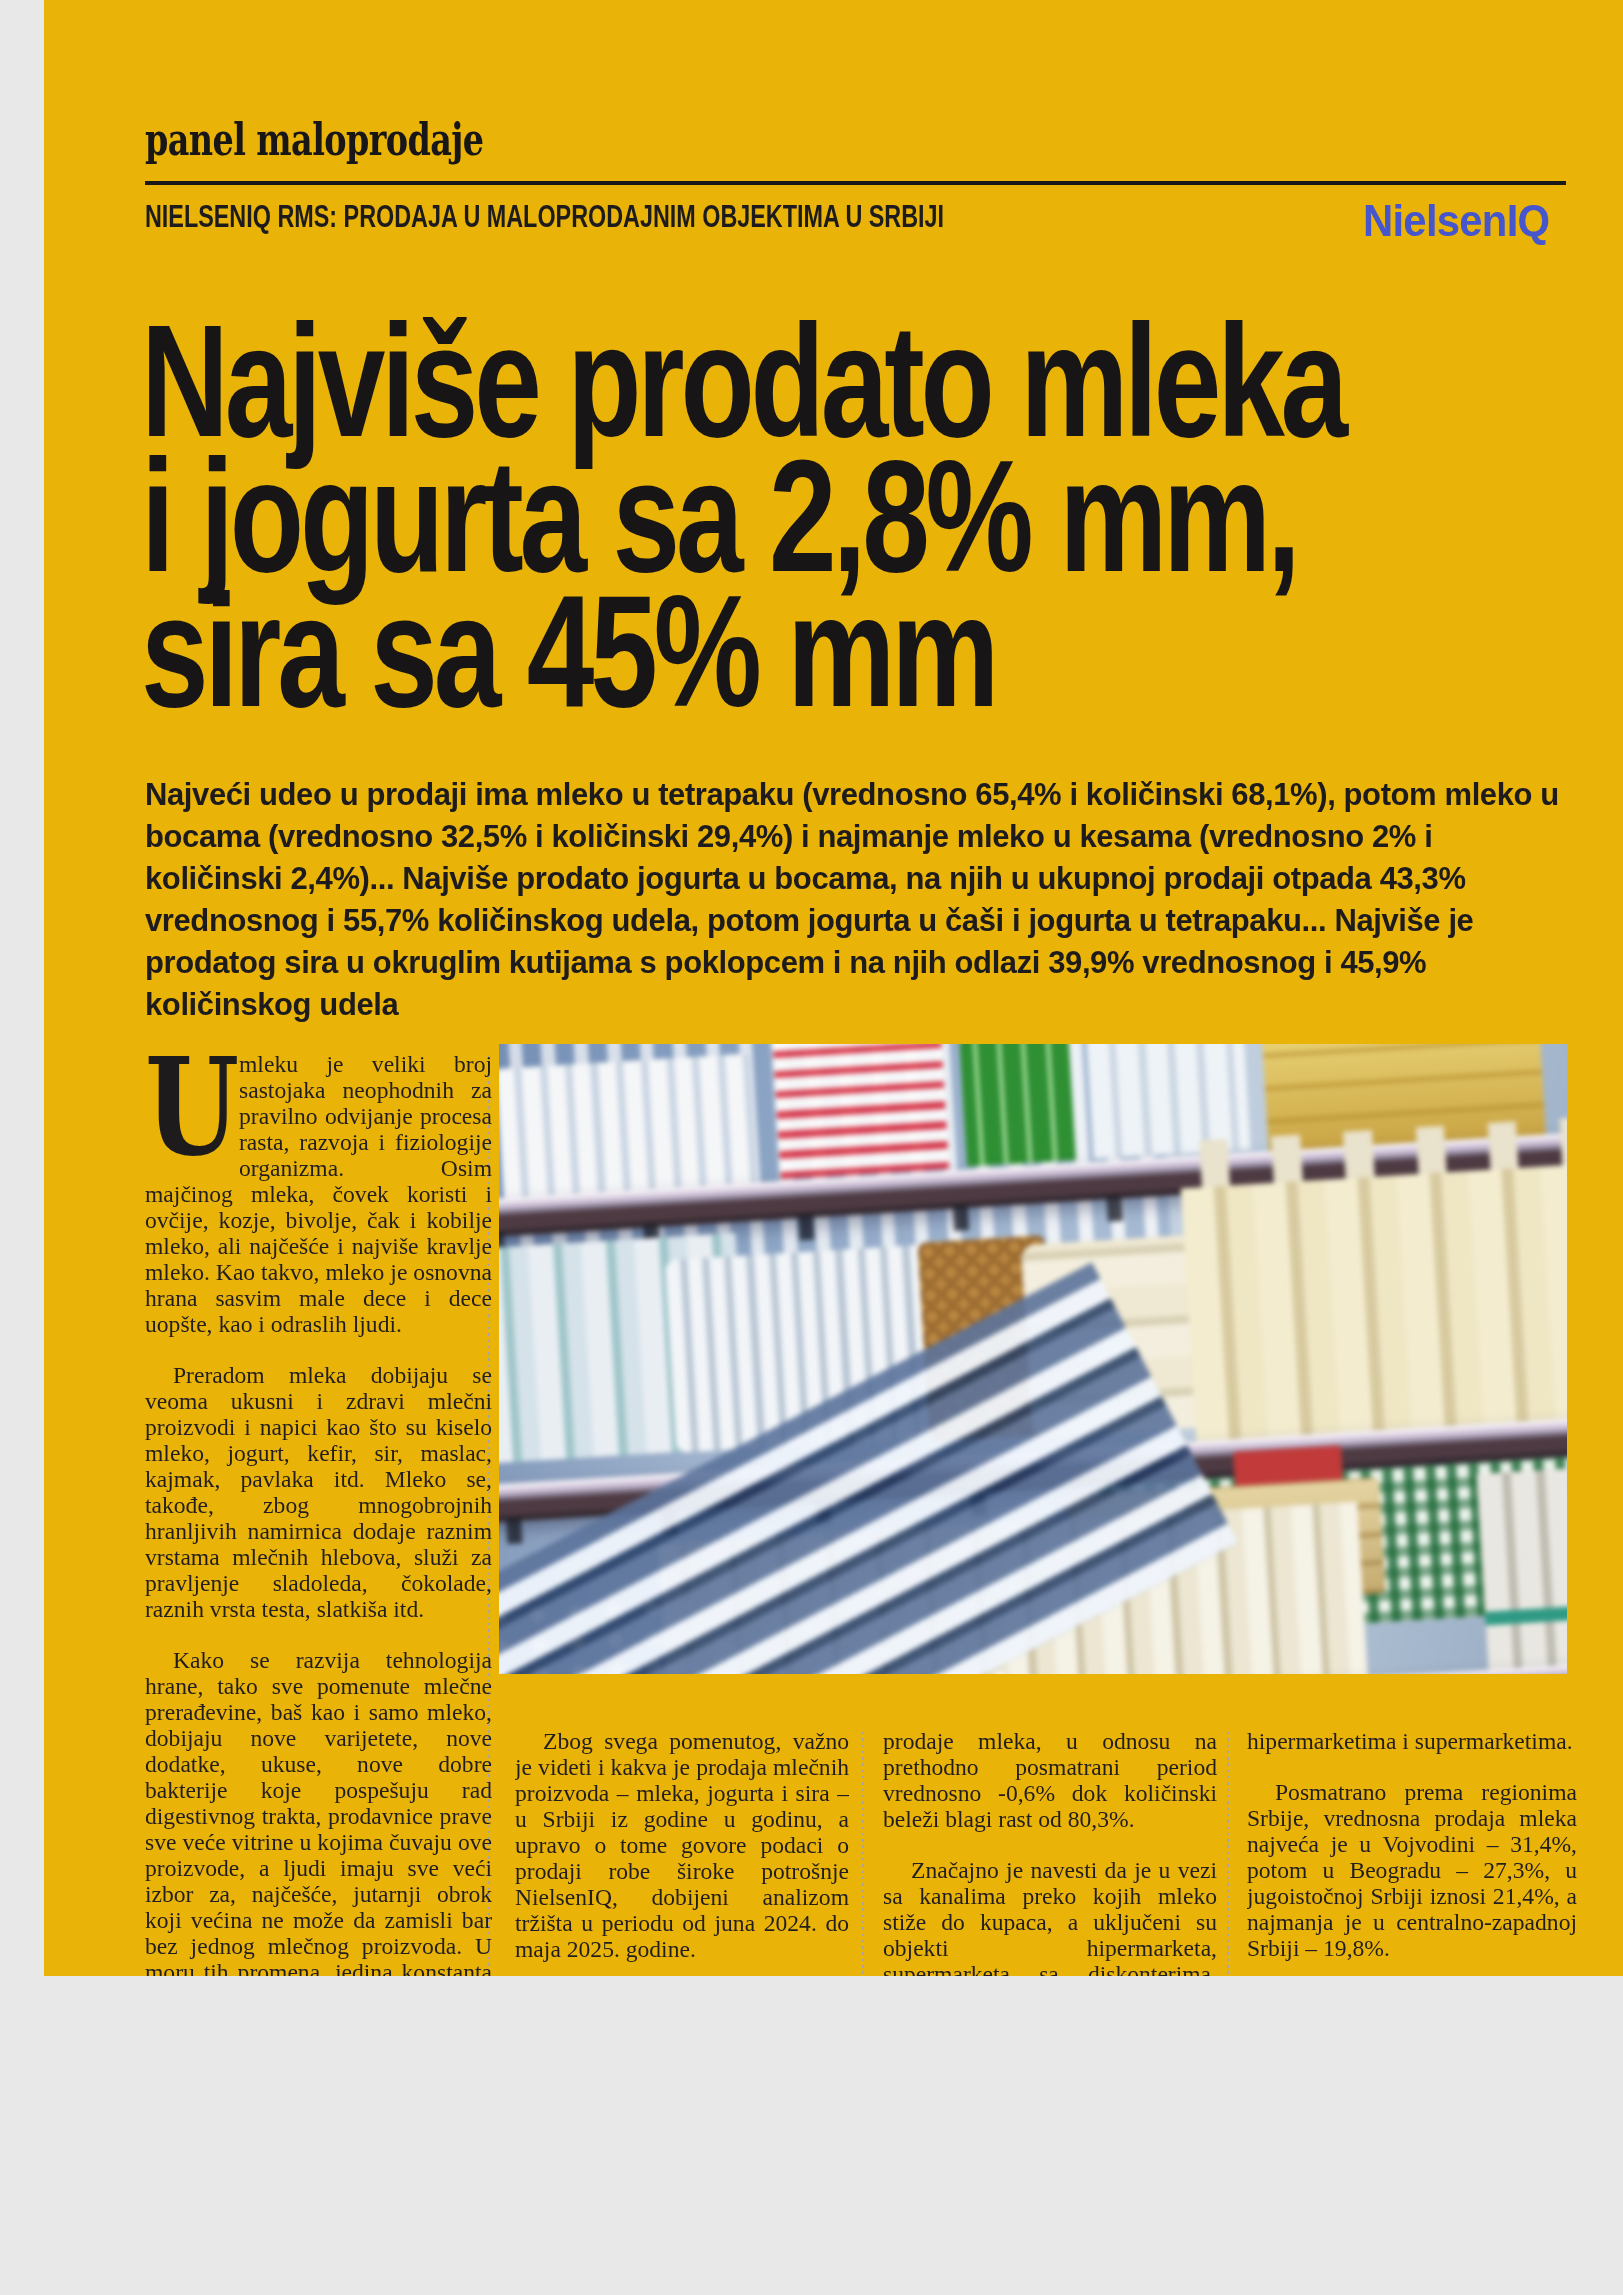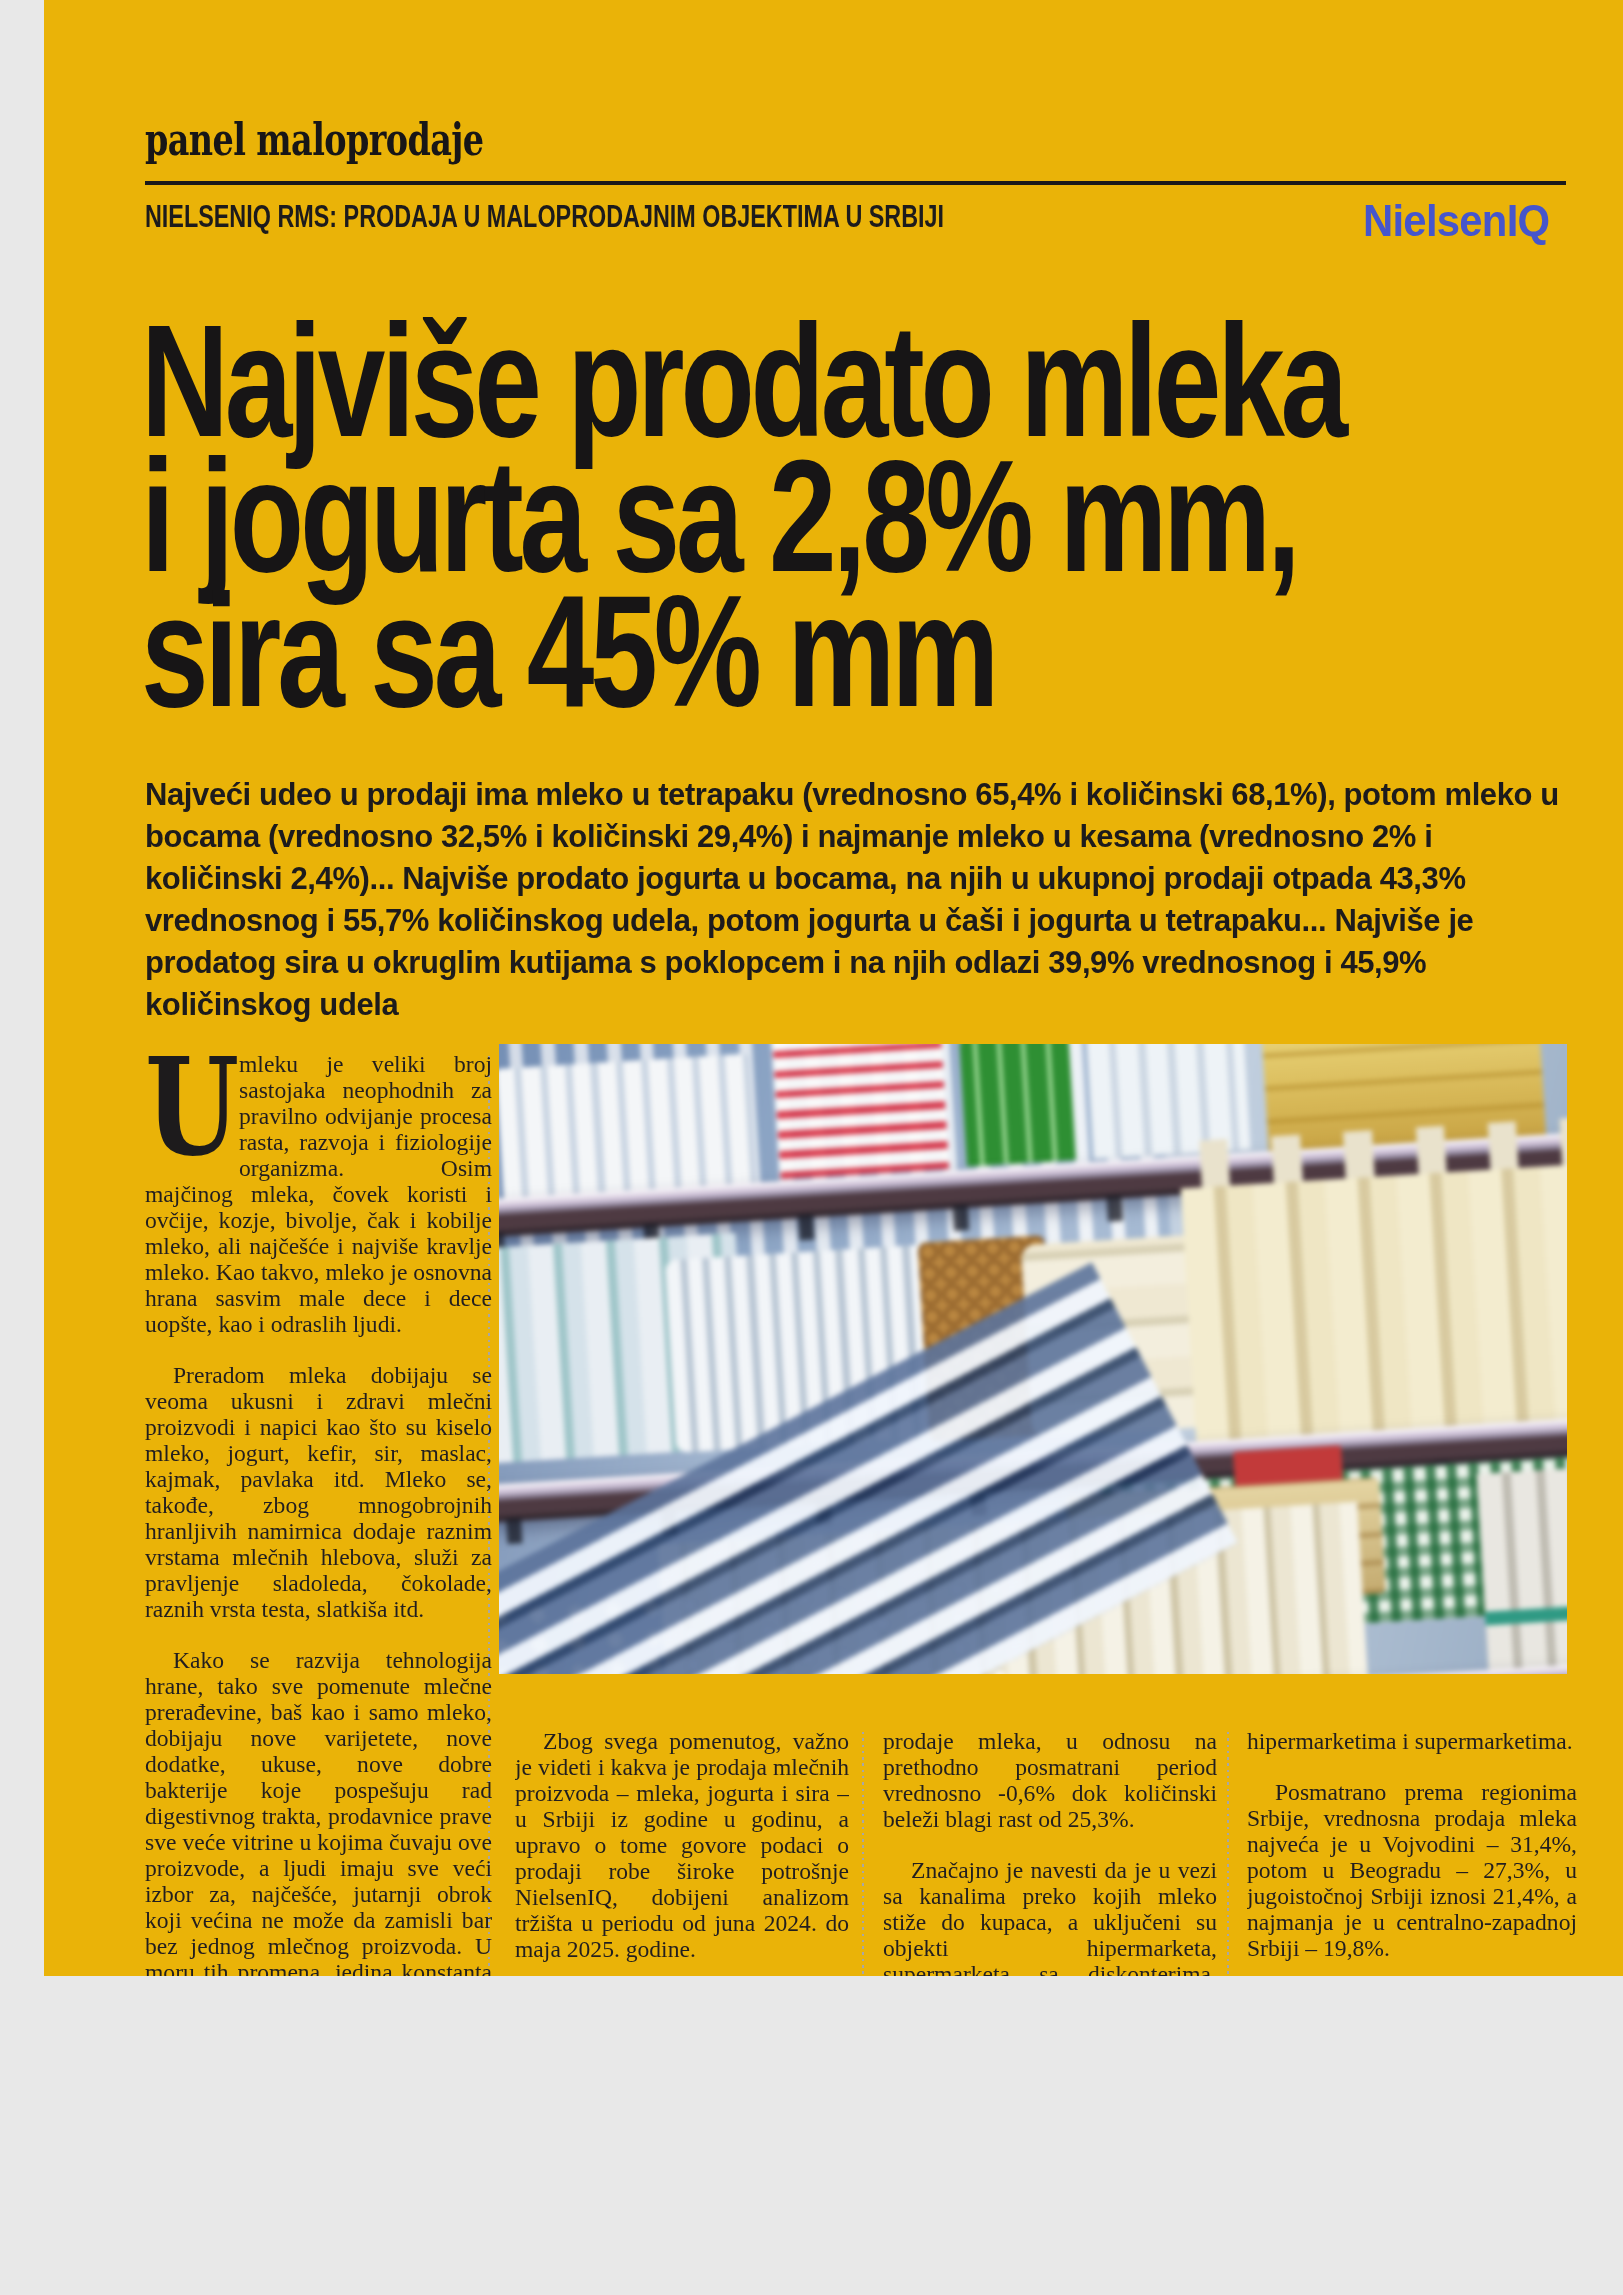--- a/index.html
+++ b/index.html
@@ -179,21 +179,21 @@
       <div class="ph-shelf" style="top:669px;"></div>
     </div>
   </div>
 
   <div class="bodycol" id="col2">
     <p class="ind">Zbog svega pomenutog, važno je videti i kakva je prodaja mlečnih proizvoda – mleka, jogurta i sira – u Srbiji iz godine u godinu, a upravo o tome govore podaci o prodaji robe široke potrošnje NielsenIQ, dobijeni analizom tržišta u periodu od juna 2024. do maja 2025. godine.</p>
     <div class="subhead">Mleko</div>
   </div>
 
   <div class="bodycol" id="col3">
-    <p>prodaje mleka, u odnosu na prethodno posmatrani period vrednosno -0,6% dok količinski beleži blagi rast od 25,3%.</p>
+    <p>prodaje mleka, u odnosu na prethodno posmatrani period vrednosno -0,6% dok količinski beleži blagi rast od 80,3%.</p>
     <p class="ind">Značajno je navesti da je u vezi sa kanalima preko kojih mleko stiže do kupaca, a uključeni su objekti hipermarketa, supermarketa sa diskonterima, velikih prodavnica sa uključenim drogerijama, srednjih prodavnica i malih prodavnica i trafika, u odnosu na prethodno posmatrani period, u svim formatima zabeležen je pad vrednosne prodaje, osim u</p>
   </div>
 
   <div class="bodycol" id="col4">
     <p>hipermarketima i supermarketima.</p>
     <p class="ind">Posmatrano prema regionima Srbije, vrednosna prodaja mleka najveća je u Vojvodini – 31,4%, potom u Beogradu – 27,3%, u jugoistočnoj Srbiji iznosi 21,4%, a najmanja je u centralno-zapadnoj Srbiji – 19,8%.</p>
   </div>
 
   <div class="footer">
     <div class="page-num">66</div>

